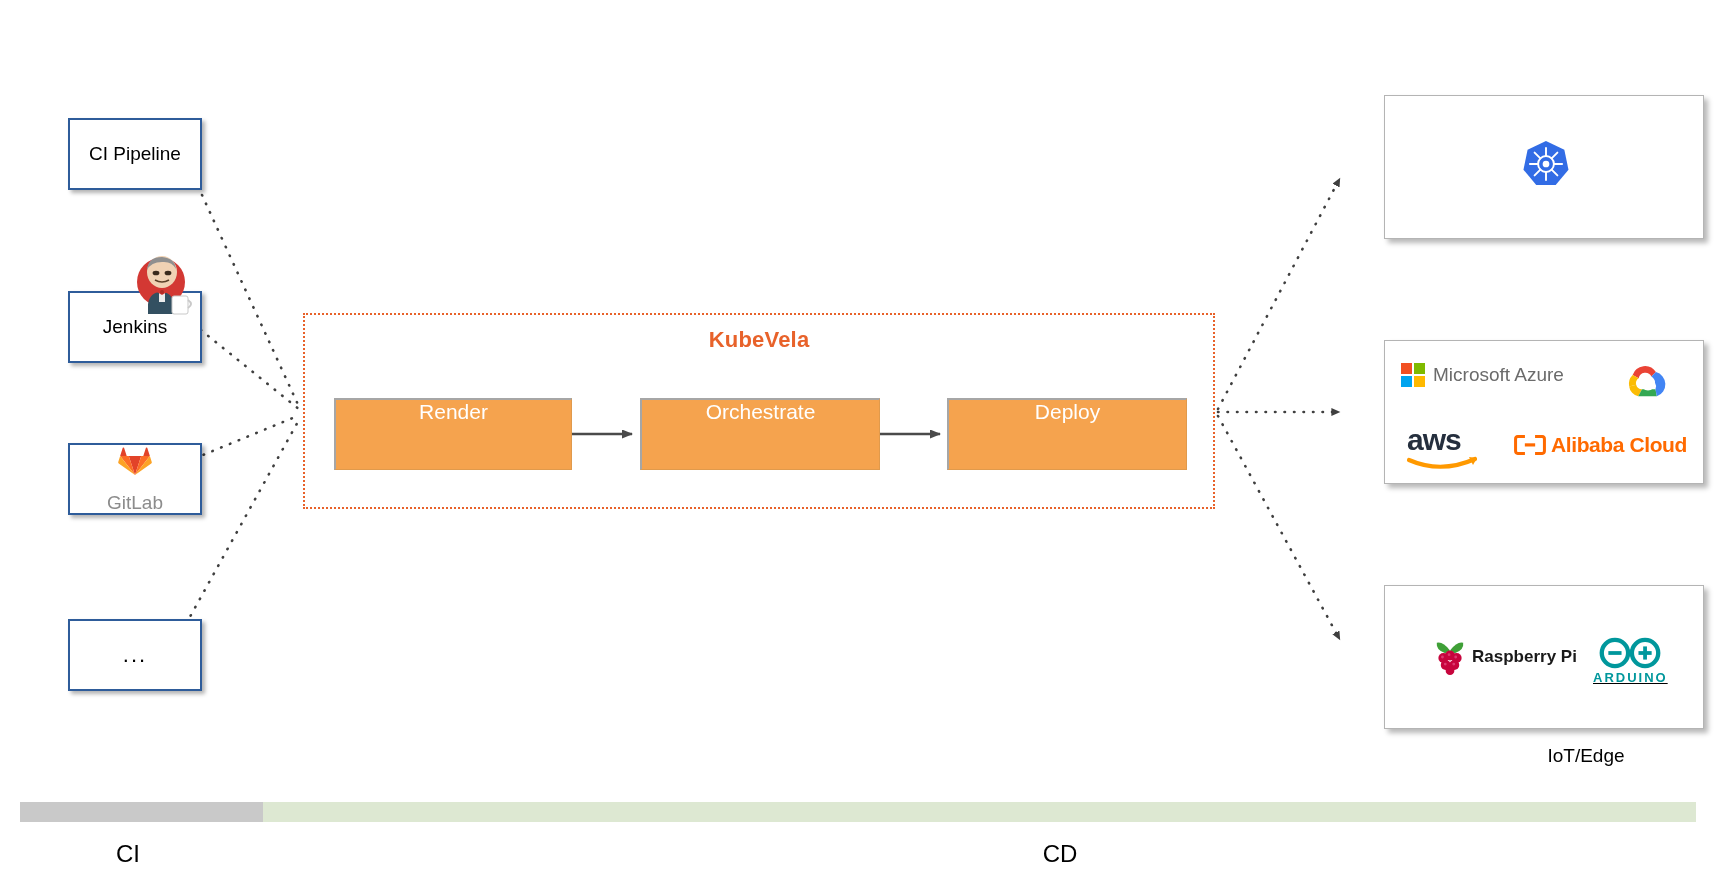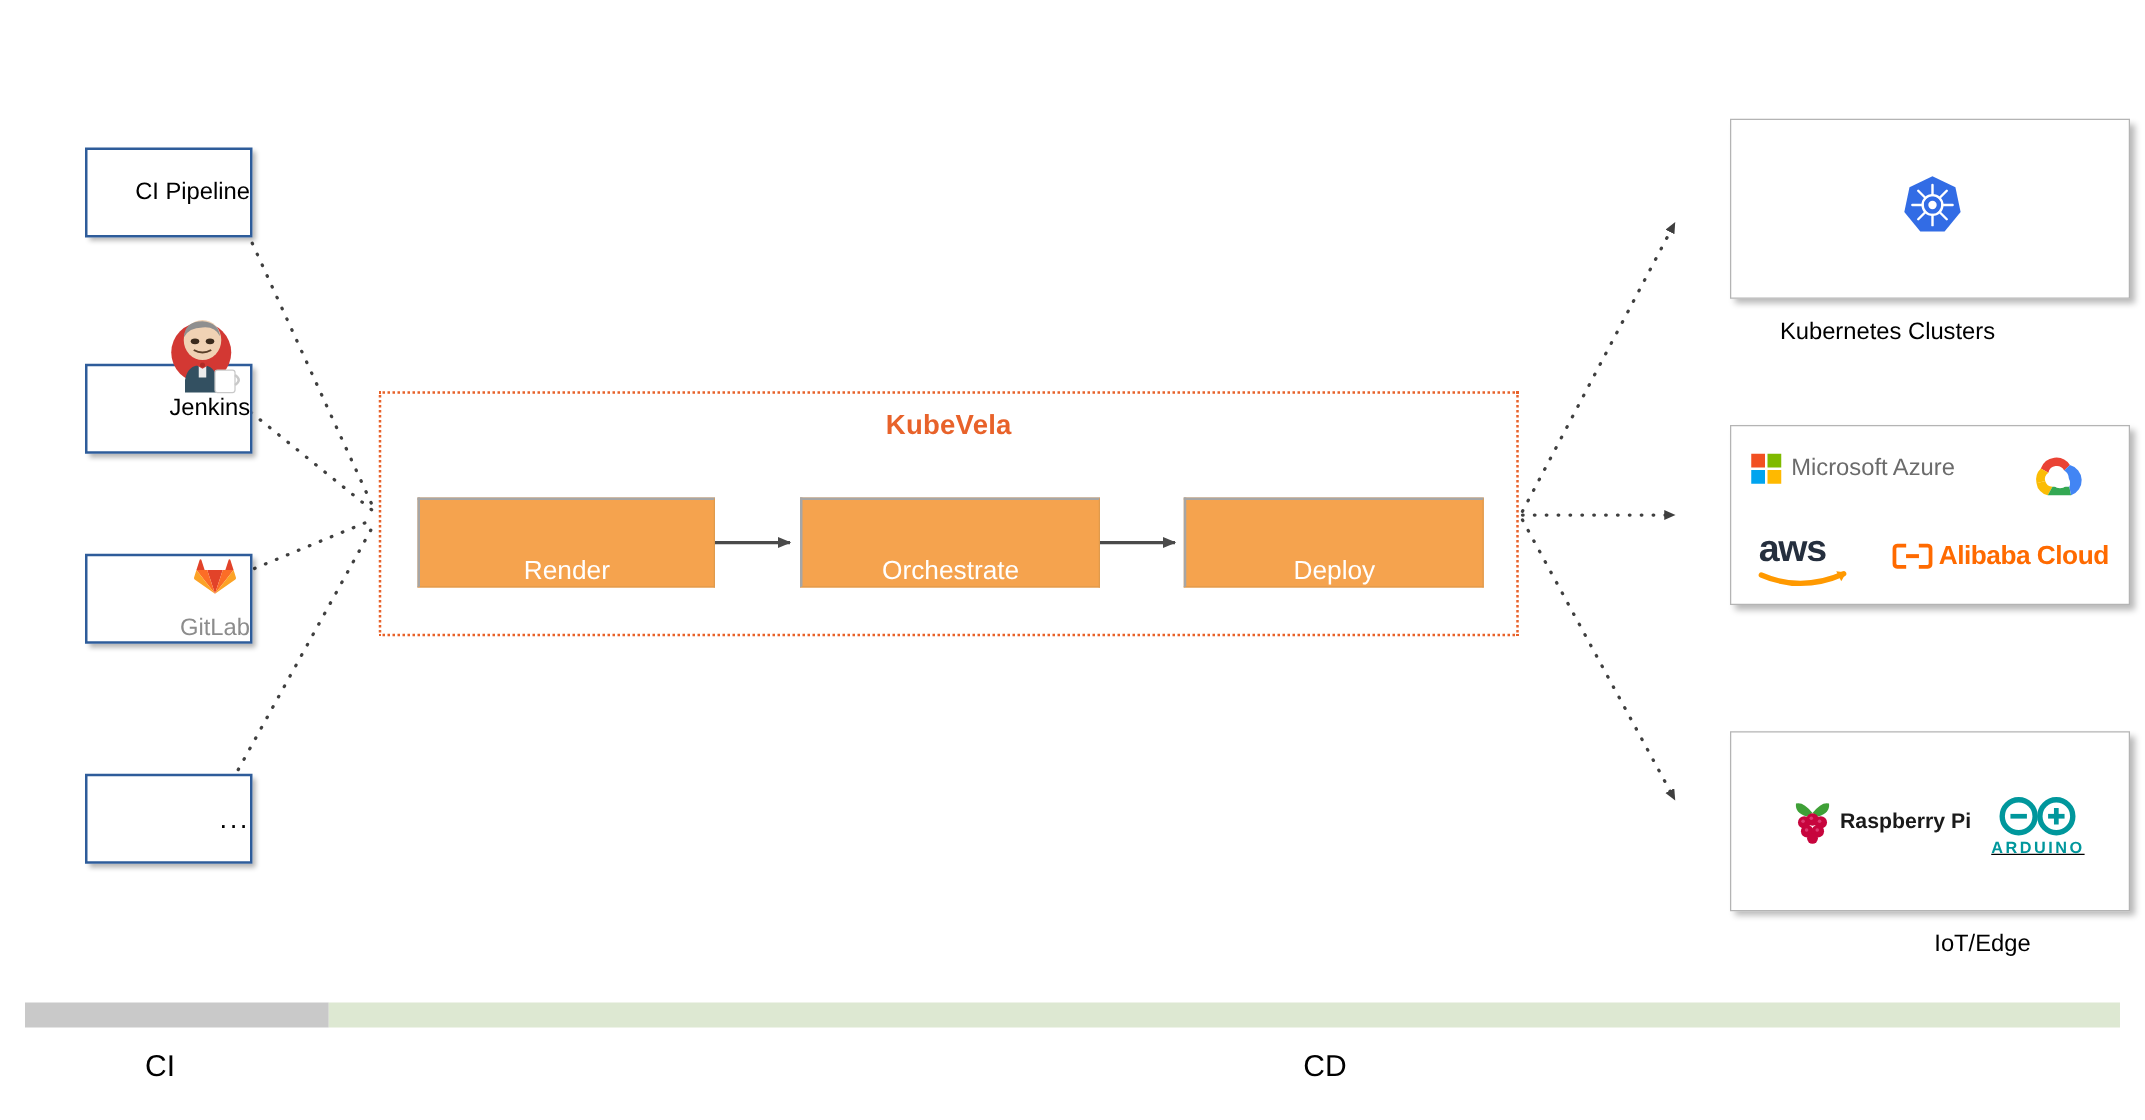--- a/index.html
+++ b/index.html
@@ -26,21 +26,21 @@
   .abs { position: absolute; }
 
   
   .src-box {
     position: absolute;
     background: #ffffff;
     border: 2px solid #2E5C9A;
     box-shadow: 3px 3px 4px rgba(0,0,0,0.30);
     display: flex;
     align-items: center;
-    justify-content: flex-end;
+    justify-content: center;
     box-sizing: border-box;
   }
   .src-label {
     font-size: 19px;
     color: #000000;
     line-height: 1.1;
     text-align: center;
   }
 
   
@@ -66,21 +66,21 @@
     letter-spacing: 0.2px;
   }
   .stage-box {
     position: absolute;
     background: #F5A34E;
     border-top: 2px solid #A6A6A6;
     border-left: 2px solid #A6A6A6;
     border-right: 1px solid #E09A4C;
     border-bottom: 1px solid #E09A4C;
     display: flex;
-    align-items: flex-end;
+    align-items: flex-start;
     justify-content: center;
     box-sizing: border-box;
     color: #ffffff;
     font-size: 21px;
   }
 
   
   .target-box {
     position: absolute;
     background: #ffffff;
@@ -269,21 +269,20 @@
         <line x1="25" y1="34.6" x2="25" y2="43.5"></line>
         <line x1="7.5" y1="26" x2="16.4" y2="26"></line>
         <line x1="33.6" y1="26" x2="42.5" y2="26"></line>
         <line x1="12.6" y1="13.6" x2="18.9" y2="19.9"></line>
         <line x1="31.1" y1="32.1" x2="37.4" y2="38.4"></line>
         <line x1="37.4" y1="13.6" x2="31.1" y2="19.9"></line>
         <line x1="18.9" y1="32.1" x2="12.6" y2="38.4"></line>
       </g>
     </svg>
   </div>
-  <div class="target-caption" style="left:1350px; top:255px; width:320px;">Kubernetes Clusters</div>
 
   <div class="target-box" style="left:1350px; top:340px; width:320px; height:144px;">
 
     <div class="logo-row" style="left:16px; top:22px;">
       <div class="ms-grid">
         <i style="background:#F25022;"></i>
           <i style="background:#7FBA00;"></i>
         <i style="background:#00A4EF;"></i>
           <i style="background:#FFB900;"></i>
       </div>

